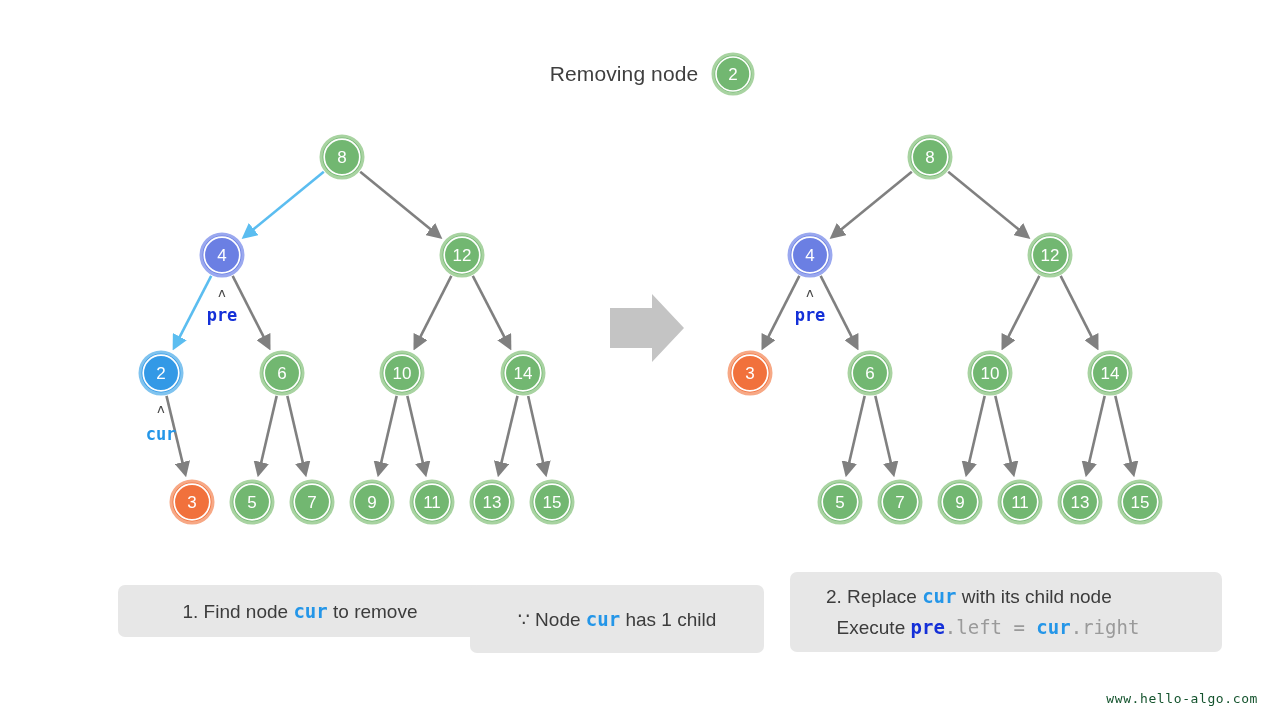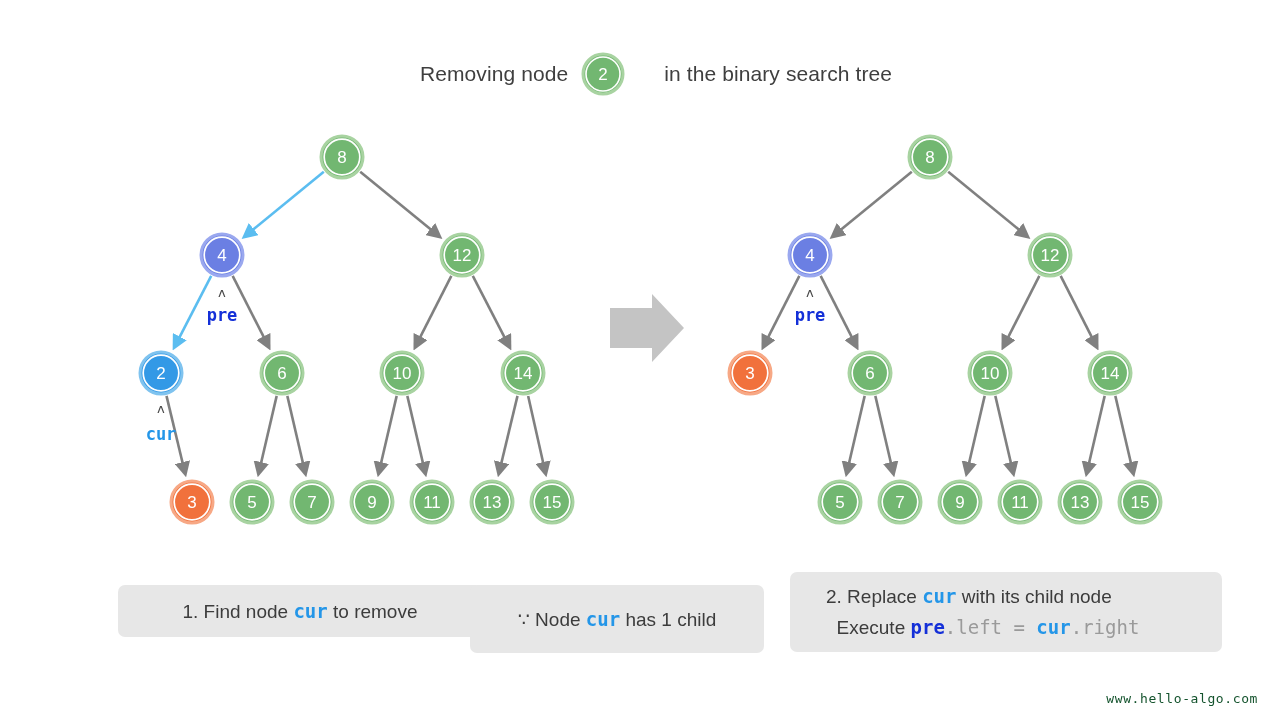--- a/index.html
+++ b/index.html
@@ -114,21 +114,20 @@
 
 <div id="title-bar">
   <span class="title-text">Removing node </span>
   <span class="title-node-wrap">
     <svg width="58" height="44" viewBox="0 0 58 44">
       <circle cx="29" cy="22" r="20" fill="#72b771" stroke="#a8d3a1" stroke-width="3"></circle>
       <circle cx="29" cy="22" r="17" fill="none" stroke="#ffffff" stroke-width="1.6"></circle>
       <text id="title-node-text" class="node-label" x="29" y="22" text-anchor="middle" dominant-baseline="central">2</text>
     </svg>
   </span>
-  <span class="title-text">in the binary search tree</span>
 </div>
 
 <svg id="tree-left" width="1280" height="720">
     <defs>
       <marker id="tree-left-ah-gray" markerWidth="6" markerHeight="6" refX="4.4" refY="3" orient="auto" markerUnits="strokeWidth">
         <path d="M0,0 L6,3 L0,6 z" fill="#808080"></path>
       </marker>
       <marker id="tree-left-ah-highlight" markerWidth="6" markerHeight="6" refX="4.4" refY="3" orient="auto" markerUnits="strokeWidth">
         <path d="M0,0 L6,3 L0,6 z" fill="#5bbdf0"></path>
       </marker>

